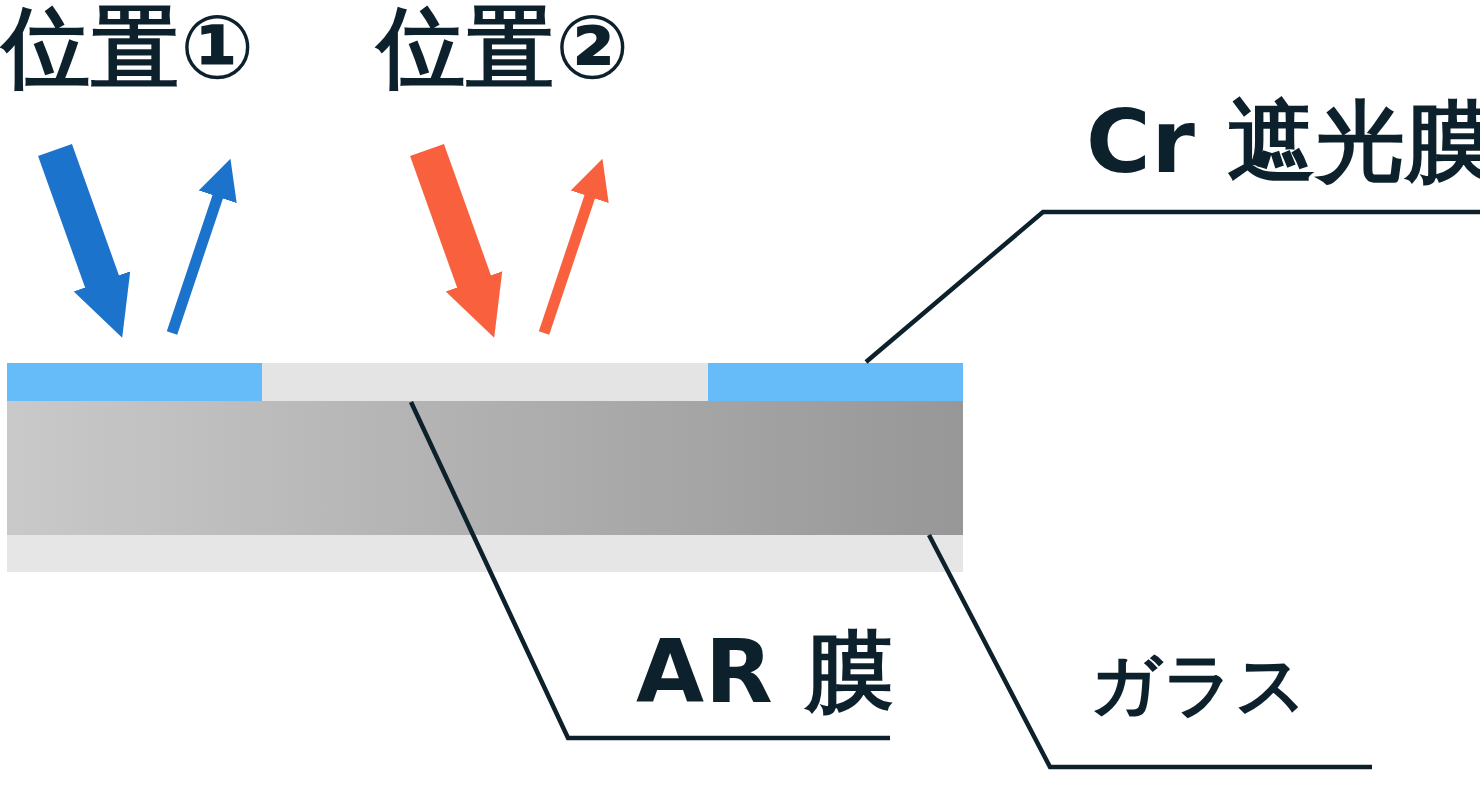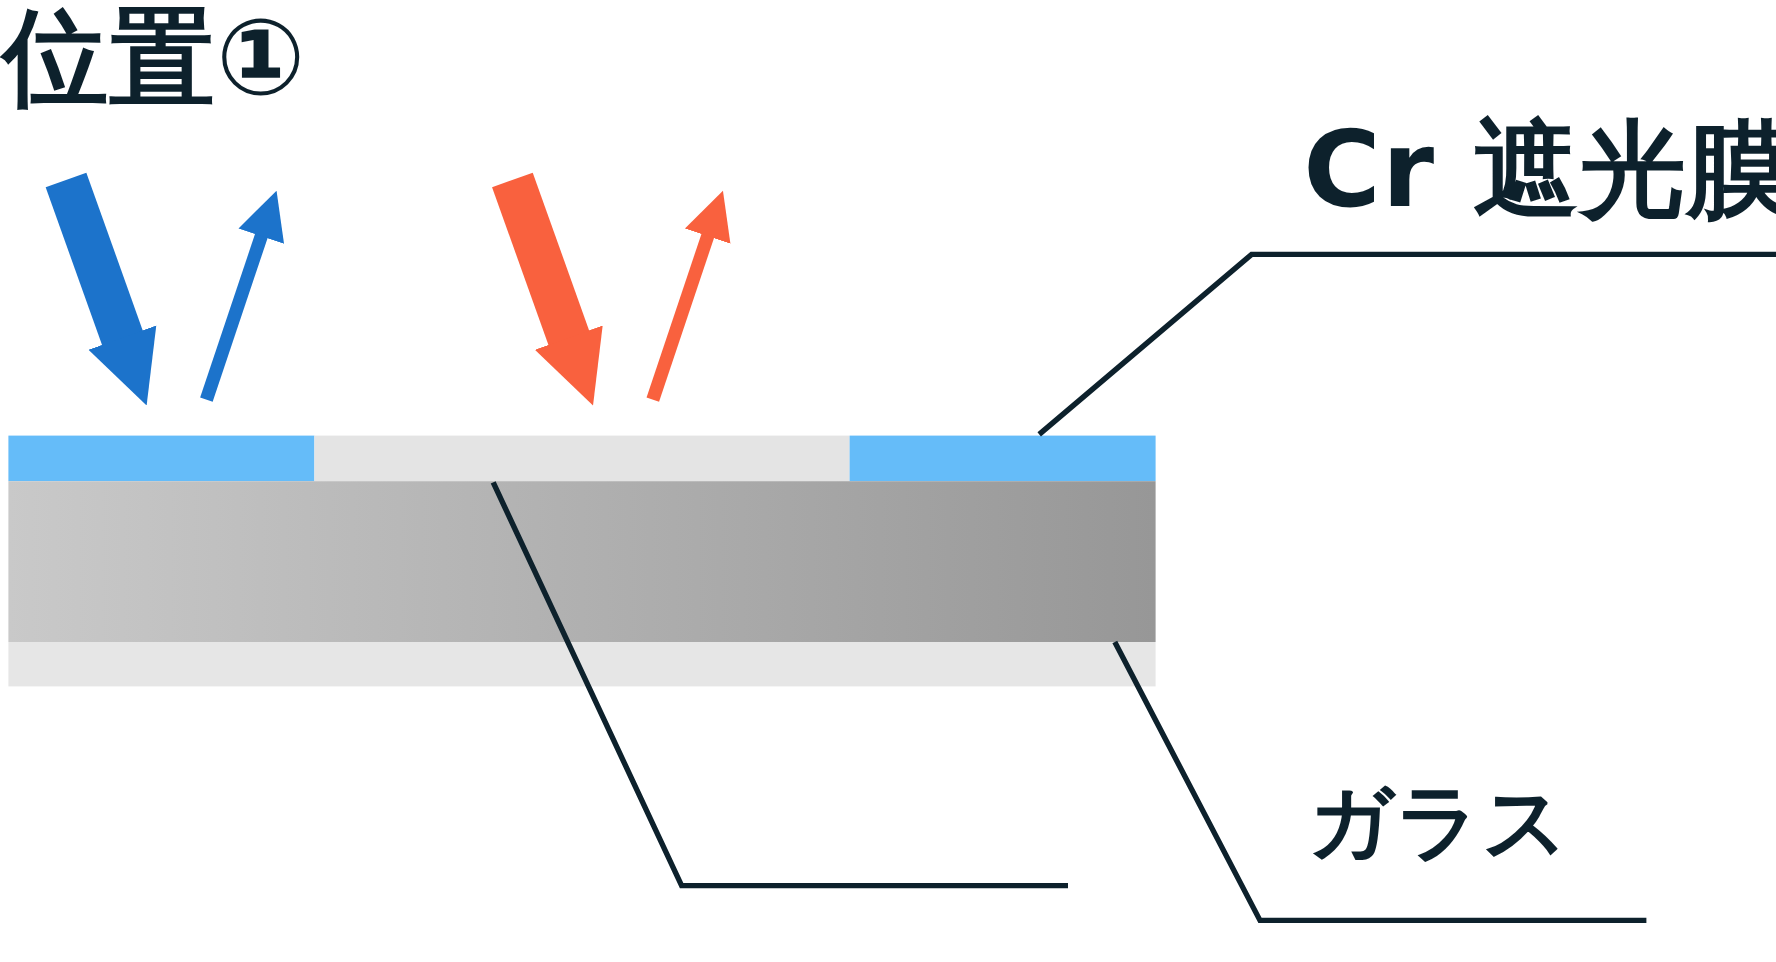--- a/index.html
+++ b/index.html
@@ -60,18 +60,20 @@
     <line x1="427" y1="150" x2="476" y2="287" stroke-linecap="butt" style="stroke:var(--red-arrow,#F9613E)" stroke-width="36" marker-end="url(#headBigRed)"></line>
     <line x1="544" y1="333" x2="591" y2="193" stroke-linecap="butt" style="stroke:var(--red-arrow,#F9613E)" stroke-width="11" marker-end="url(#headSmallRed)"></line>
 
     <polyline points="866,362 1043,212 1480,212" fill="none" style="stroke:var(--dark,#0D212C)" stroke-width="4.5"></polyline>
     <polyline points="411,402 568,738 890,738" fill="none" style="stroke:var(--dark,#0D212C)" stroke-width="4.5"></polyline>
     <polyline points="929,535 1050,767 1372,767" fill="none" style="stroke:var(--dark,#0D212C)" stroke-width="4.5"></polyline>
   </svg>
 
   <div class="lbl lbl-pos" style="left:2px;top:4px;">位置①</div>
 
+  <div class="lbl lbl-pos" style="left:377px;top:4px;">位置②</div>
 
   <div class="lbl lbl-callout" style="left:1086px;top:98px;">Cr 遮光膜</div>
 
+  <div class="lbl lbl-callout" style="left:636px;top:628px;">AR 膜</div>
 
   <div class="lbl lbl-glass" style="left:1090px;top:650px;">ガラス</div>
 </div>
 
 </body></html>

